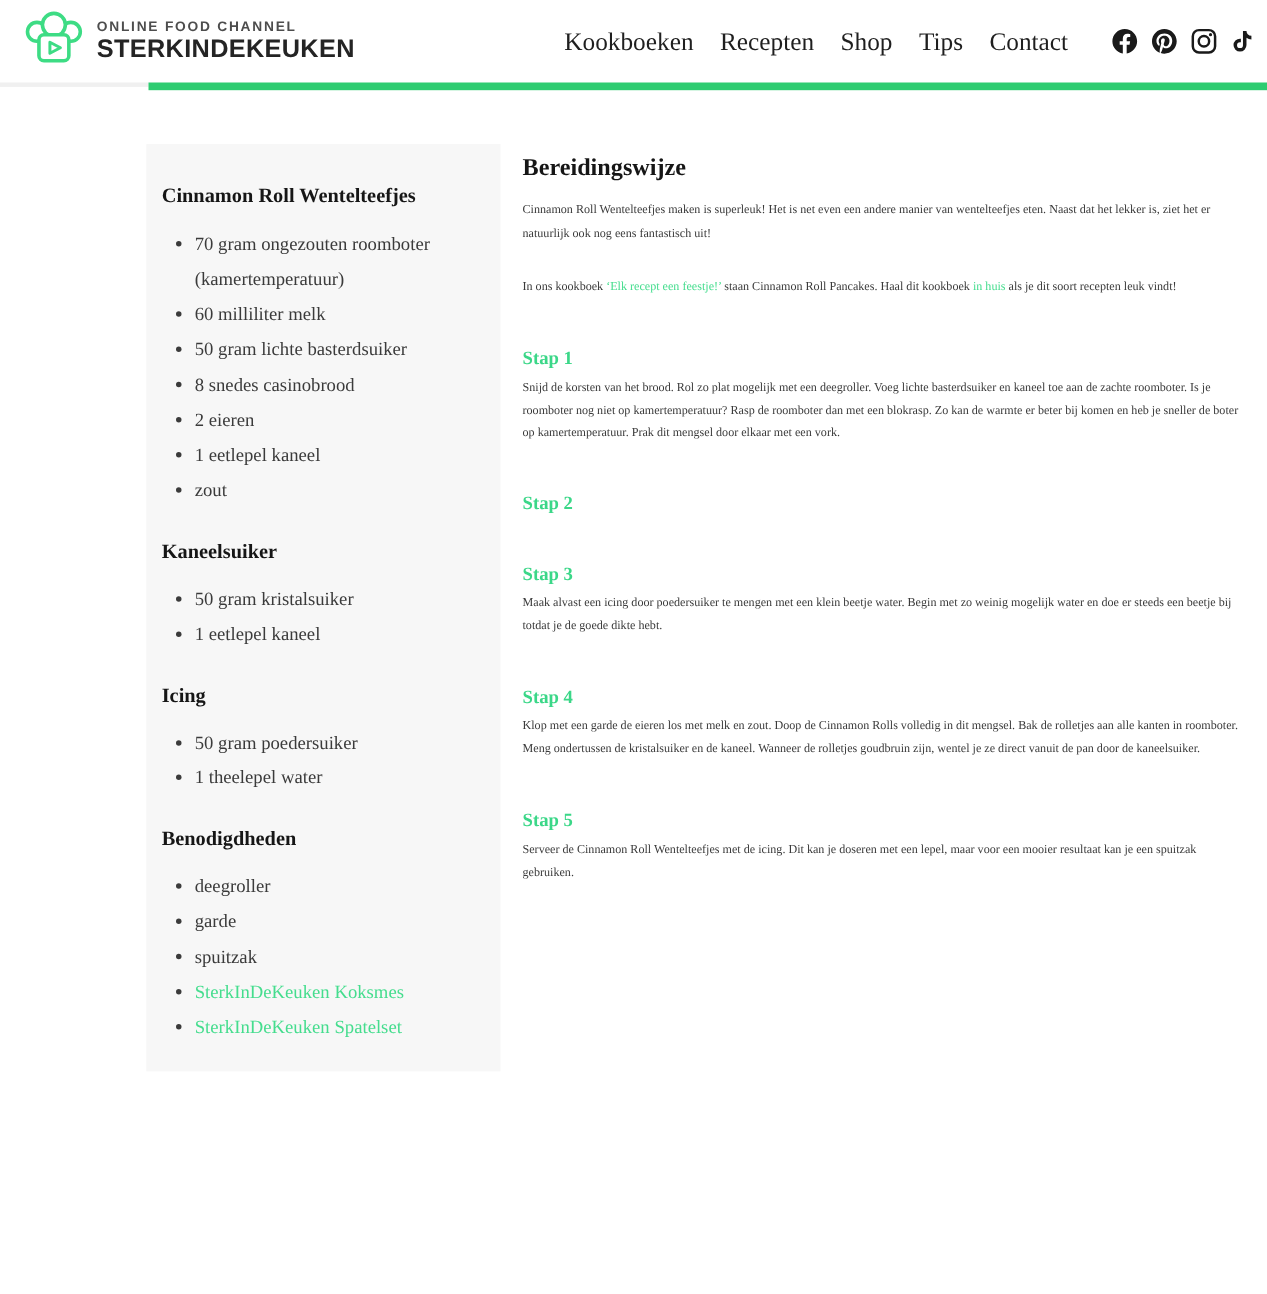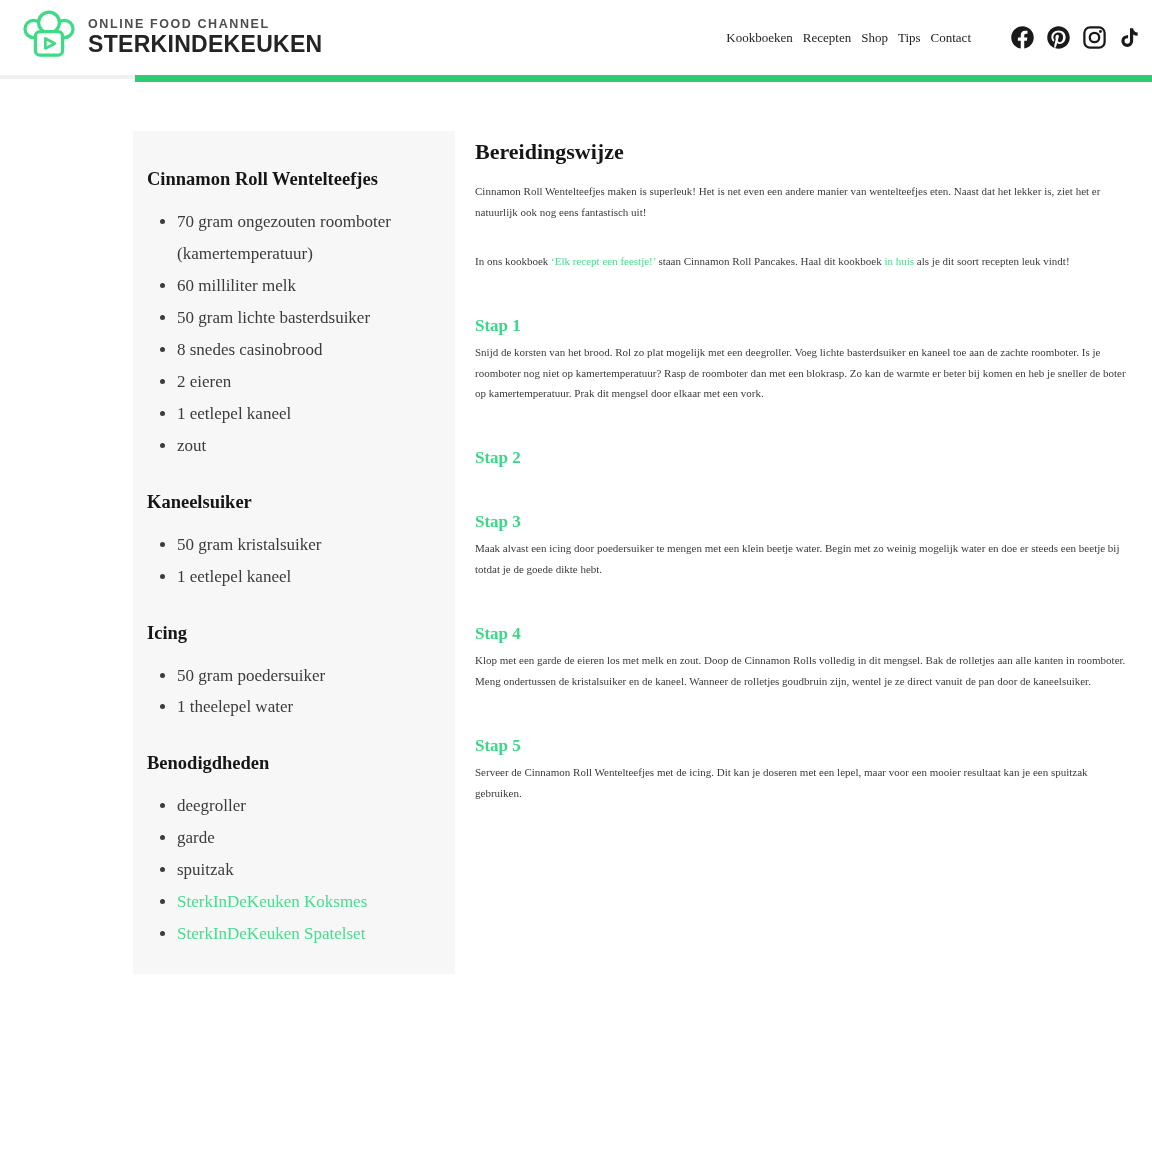--- a/index.html
+++ b/index.html
@@ -40,22 +40,22 @@
   .brand-name {
     font-size: 23px;
     font-weight: 800;
     letter-spacing: 0.3px;
     color: #242424;
   }
   .nav {
     margin-left: auto;
     display: flex;
     align-items: center;
-    gap: 10px;
-    font-size: 13px;
+    gap: 24px;
+    font-size: 23px;
     color: #1f1f1f;
   }
   .nav a { color: #1f1f1f; text-decoration: none; cursor: pointer; }
   .socials {
     display: flex;
     align-items: center;
     gap: 9px;
     margin-left: 38px;
     margin-right: 2px;
   }

